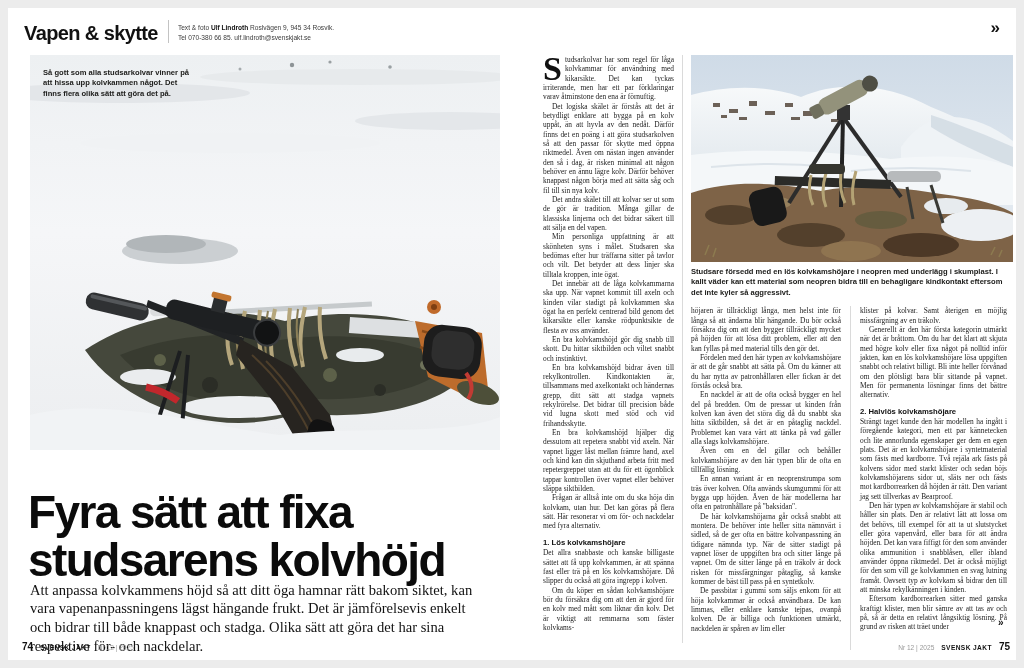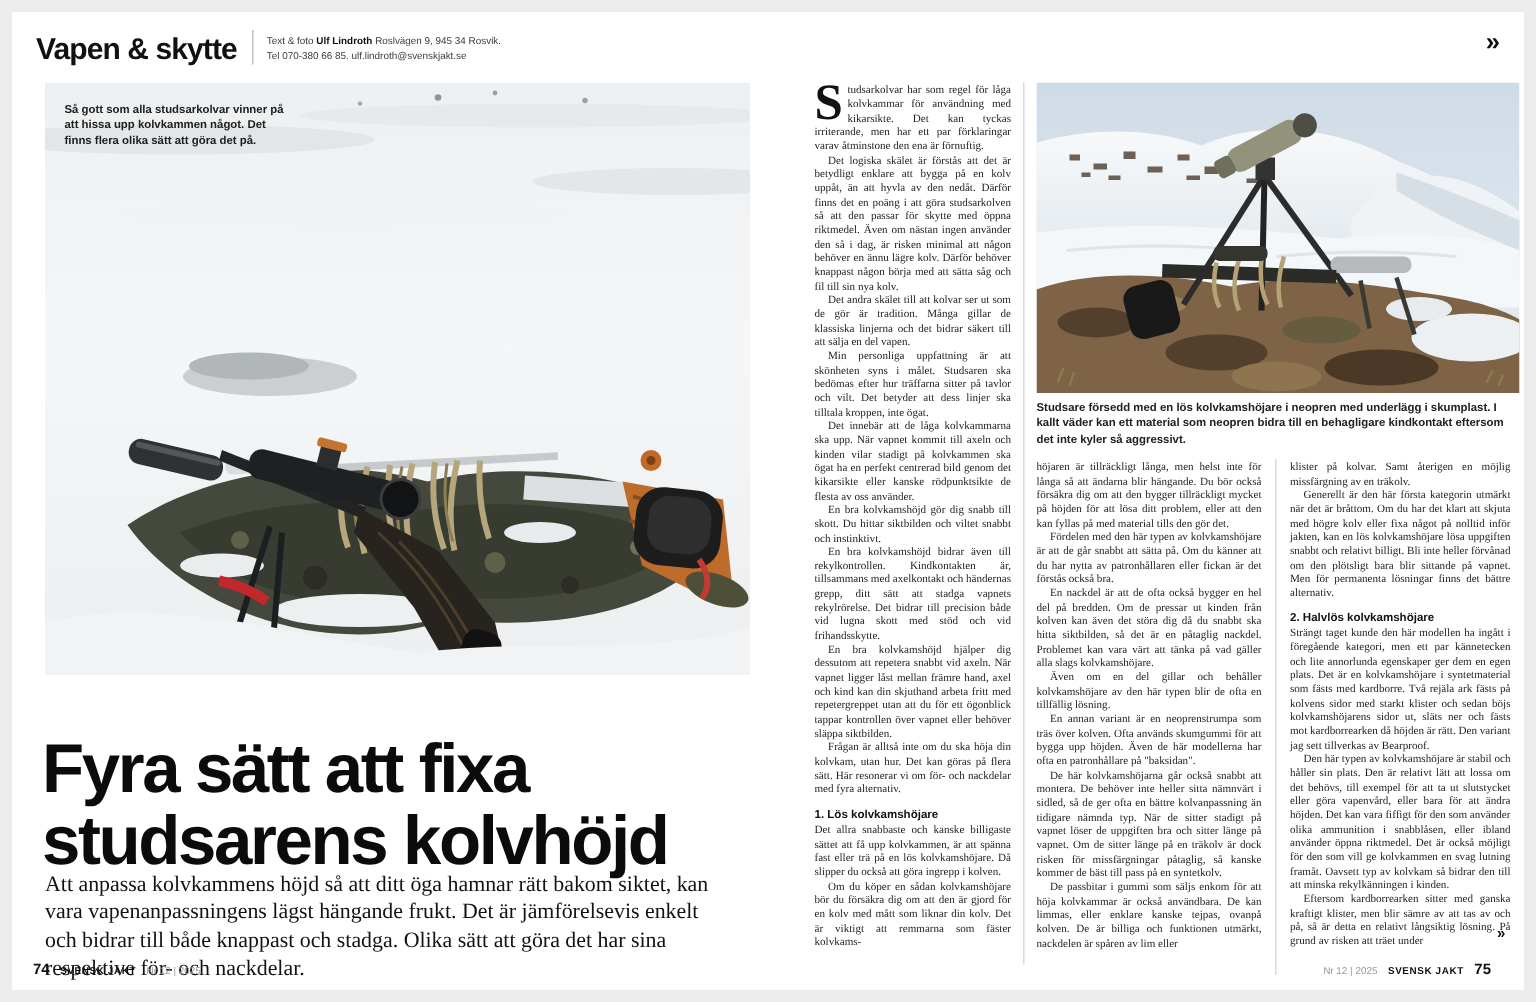--- a/index.html
+++ b/index.html
@@ -30,21 +30,21 @@
 
   
   .headline { position:absolute; left:20px; top:449px; font-size:46px; line-height:48px;
     font-weight:bold; letter-spacing:-1.6px; color:#0b0b0b; white-space:nowrap; }
   .standfirst { position:absolute; left:22px; top:558px; width:460px;
     font-family:"Liberation Serif", serif; font-size:14.6px; line-height:1.28; color:#121212; }
 
   
   .footer { position:absolute; top:633px; display:flex; align-items:baseline; gap:7px; }
   .footer-left  { left:14px; }
-  .footer-right { right:22px; }
+  .footer-right { right:6px; }
   .page-num { font-size:10px; font-weight:bold; color:#111; }
   .mag-name { font-size:6.6px; font-weight:bold; letter-spacing:0.4px; color:#111; }
   .issue    { font-size:6.6px; color:#9a9a9a; }
 
   
   .cont-top { position:absolute; right:16px; top:10px; font-size:17px; font-weight:bold; color:#111; }
   .cont-end { position:absolute; left:486px; top:609px; font-size:10px; font-weight:bold; color:#111; }
 
   .col {
     font-family:"Liberation Serif", serif; font-size:7.4px; line-height:1.26;

